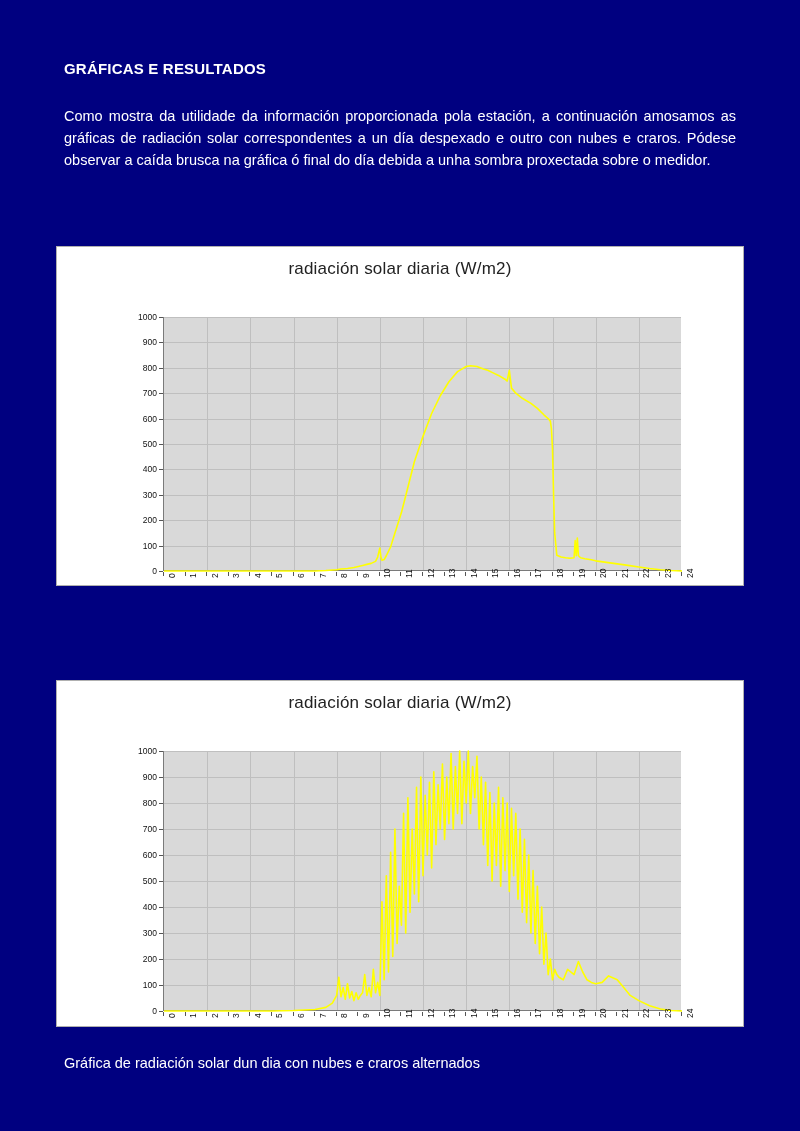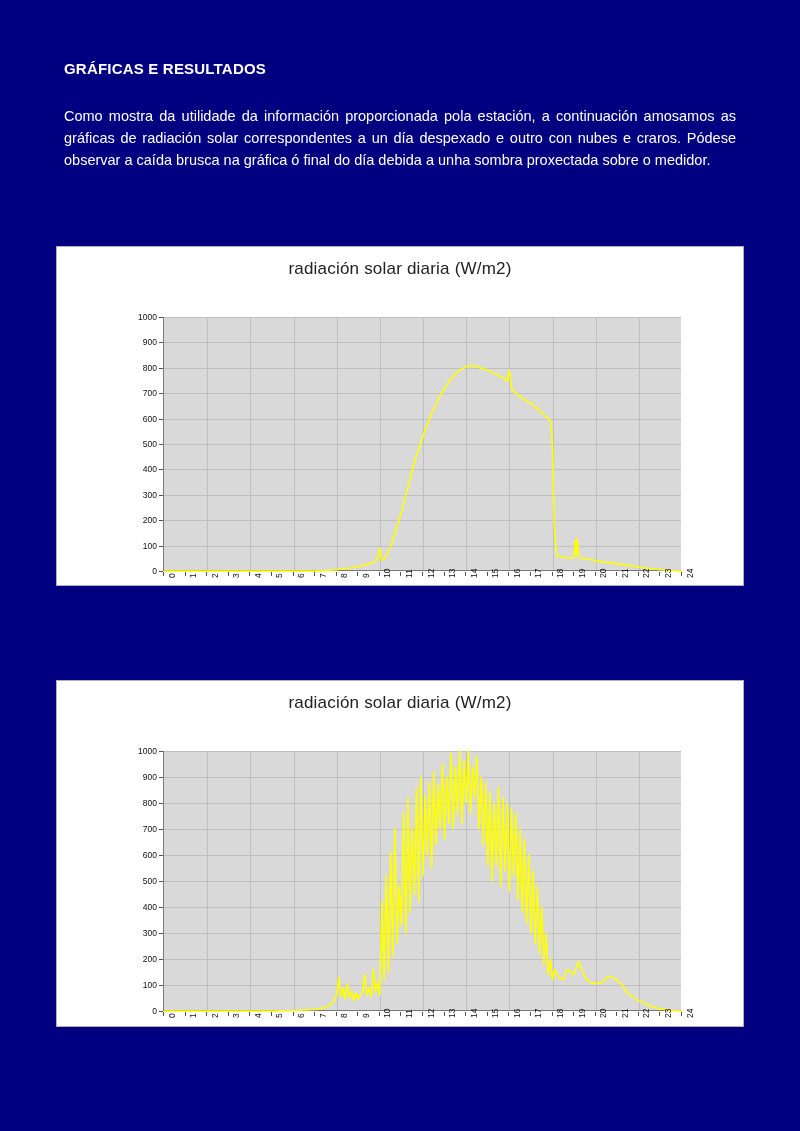--- a/index.html
+++ b/index.html
@@ -346,14 +346,15 @@
         <div class="xtick-mark" style="left: 559.25px; top: 299px;"></div>
         <div class="xtick-label" style="left: 584.333px; top: 305px;">22</div>
         <div class="xtick-mark" style="left: 580.833px; top: 299px;"></div>
         <div class="xtick-label" style="left: 605.917px; top: 305px;">23</div>
         <div class="xtick-mark" style="left: 602.417px; top: 299px;"></div>
         <div class="xtick-label" style="left: 627.5px; top: 305px;">24</div>
         <div class="xtick-mark" style="left: 624px; top: 299px;"></div>
       </div>
   </div>
 
+  <div class="caption" id="caption-2">Gráfica de radiación solar dun dia con nubes e craros alternados</div>
 
 </div>
 
 </body></html>

